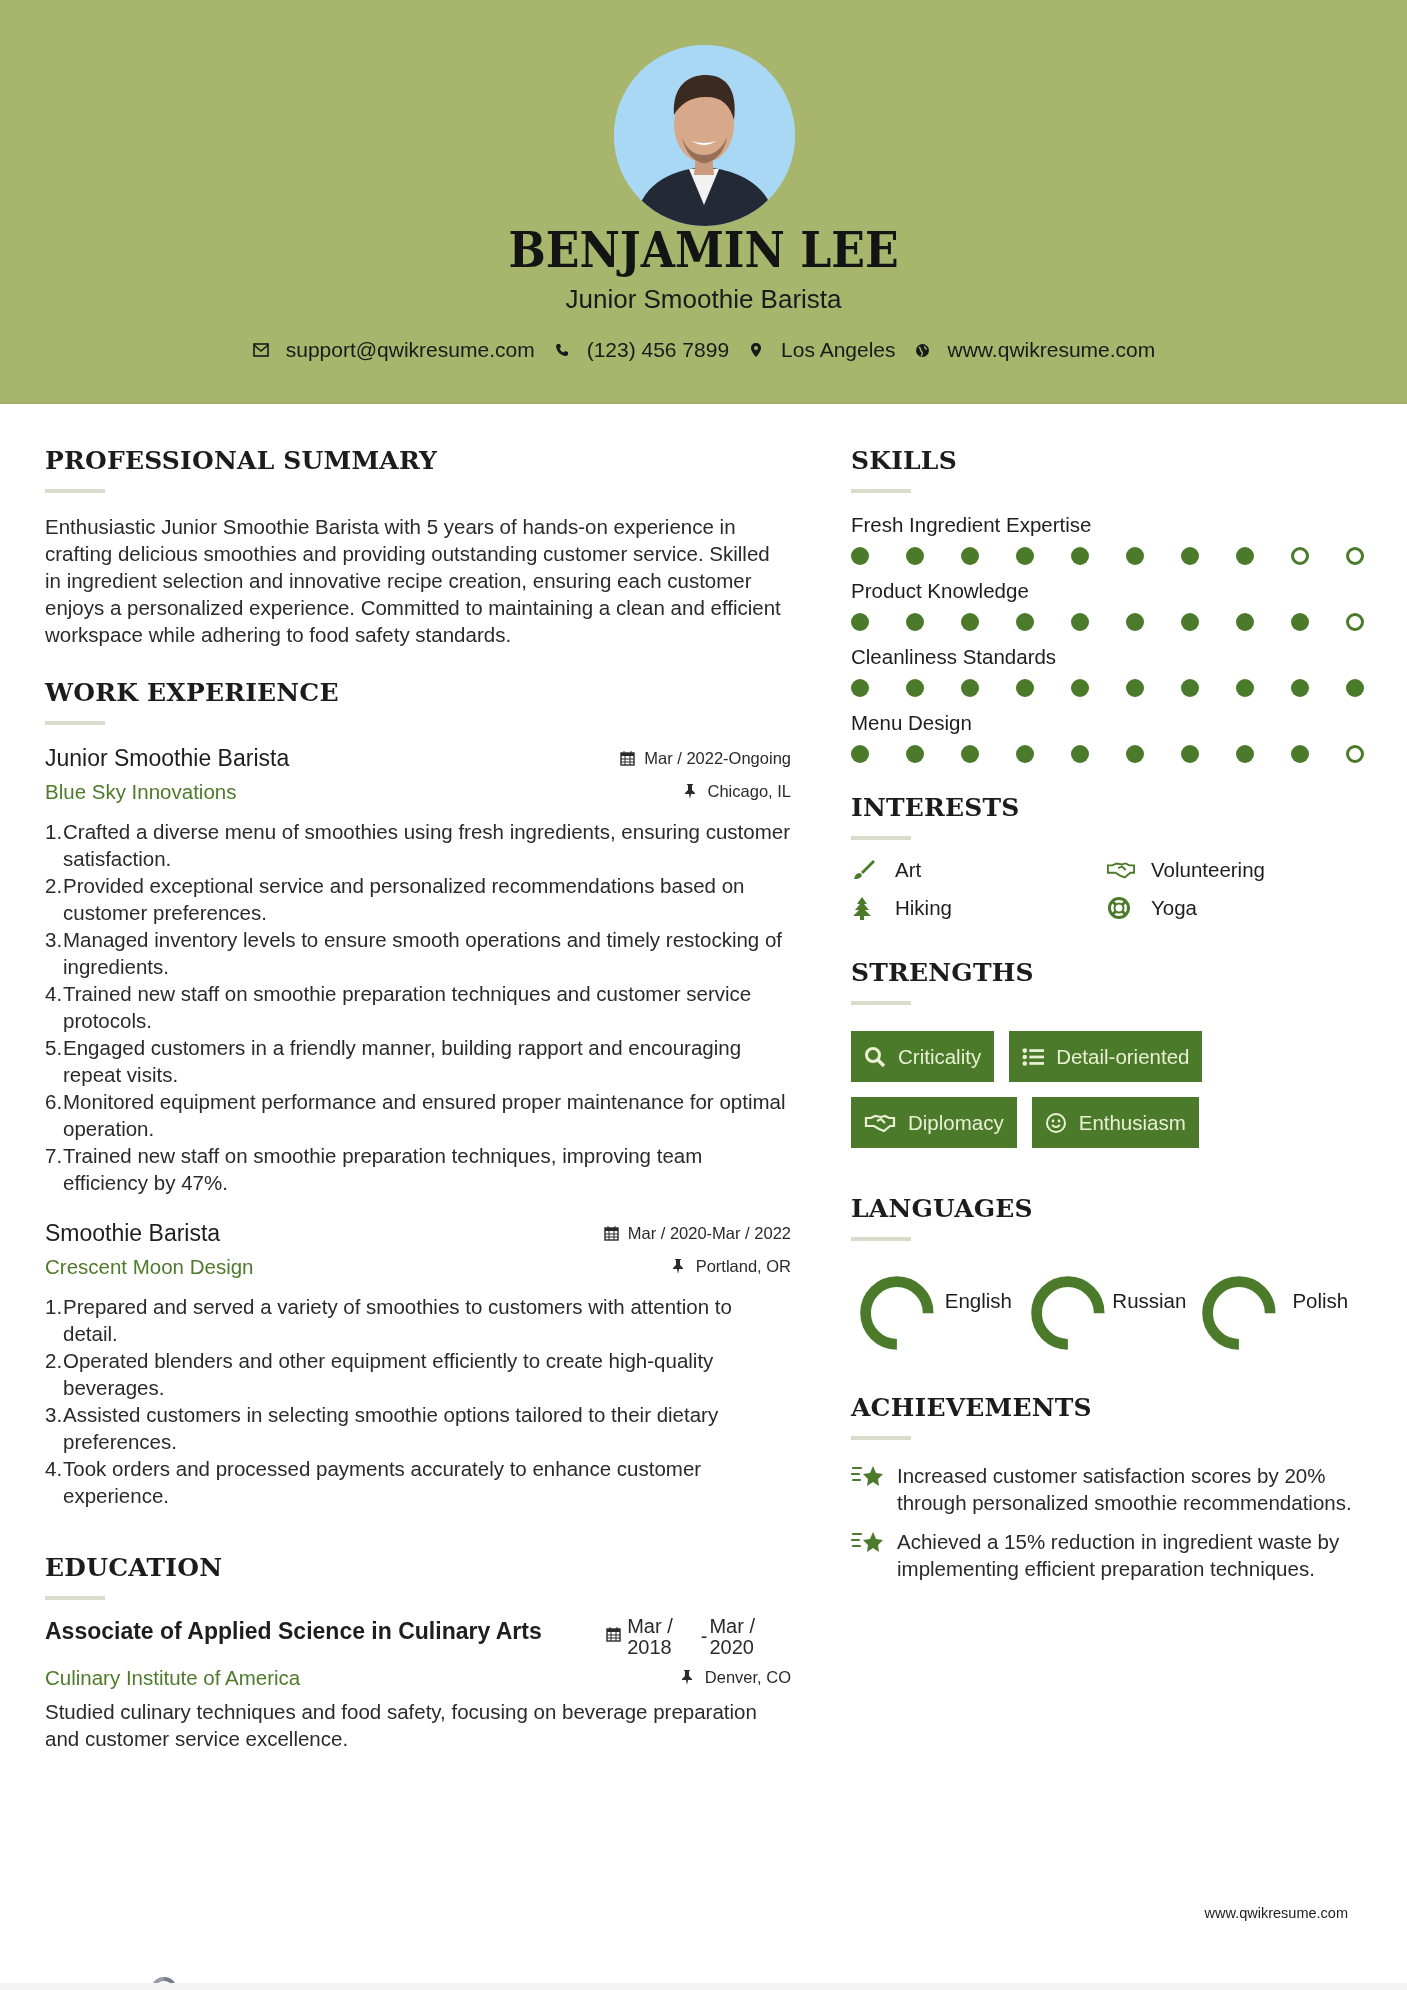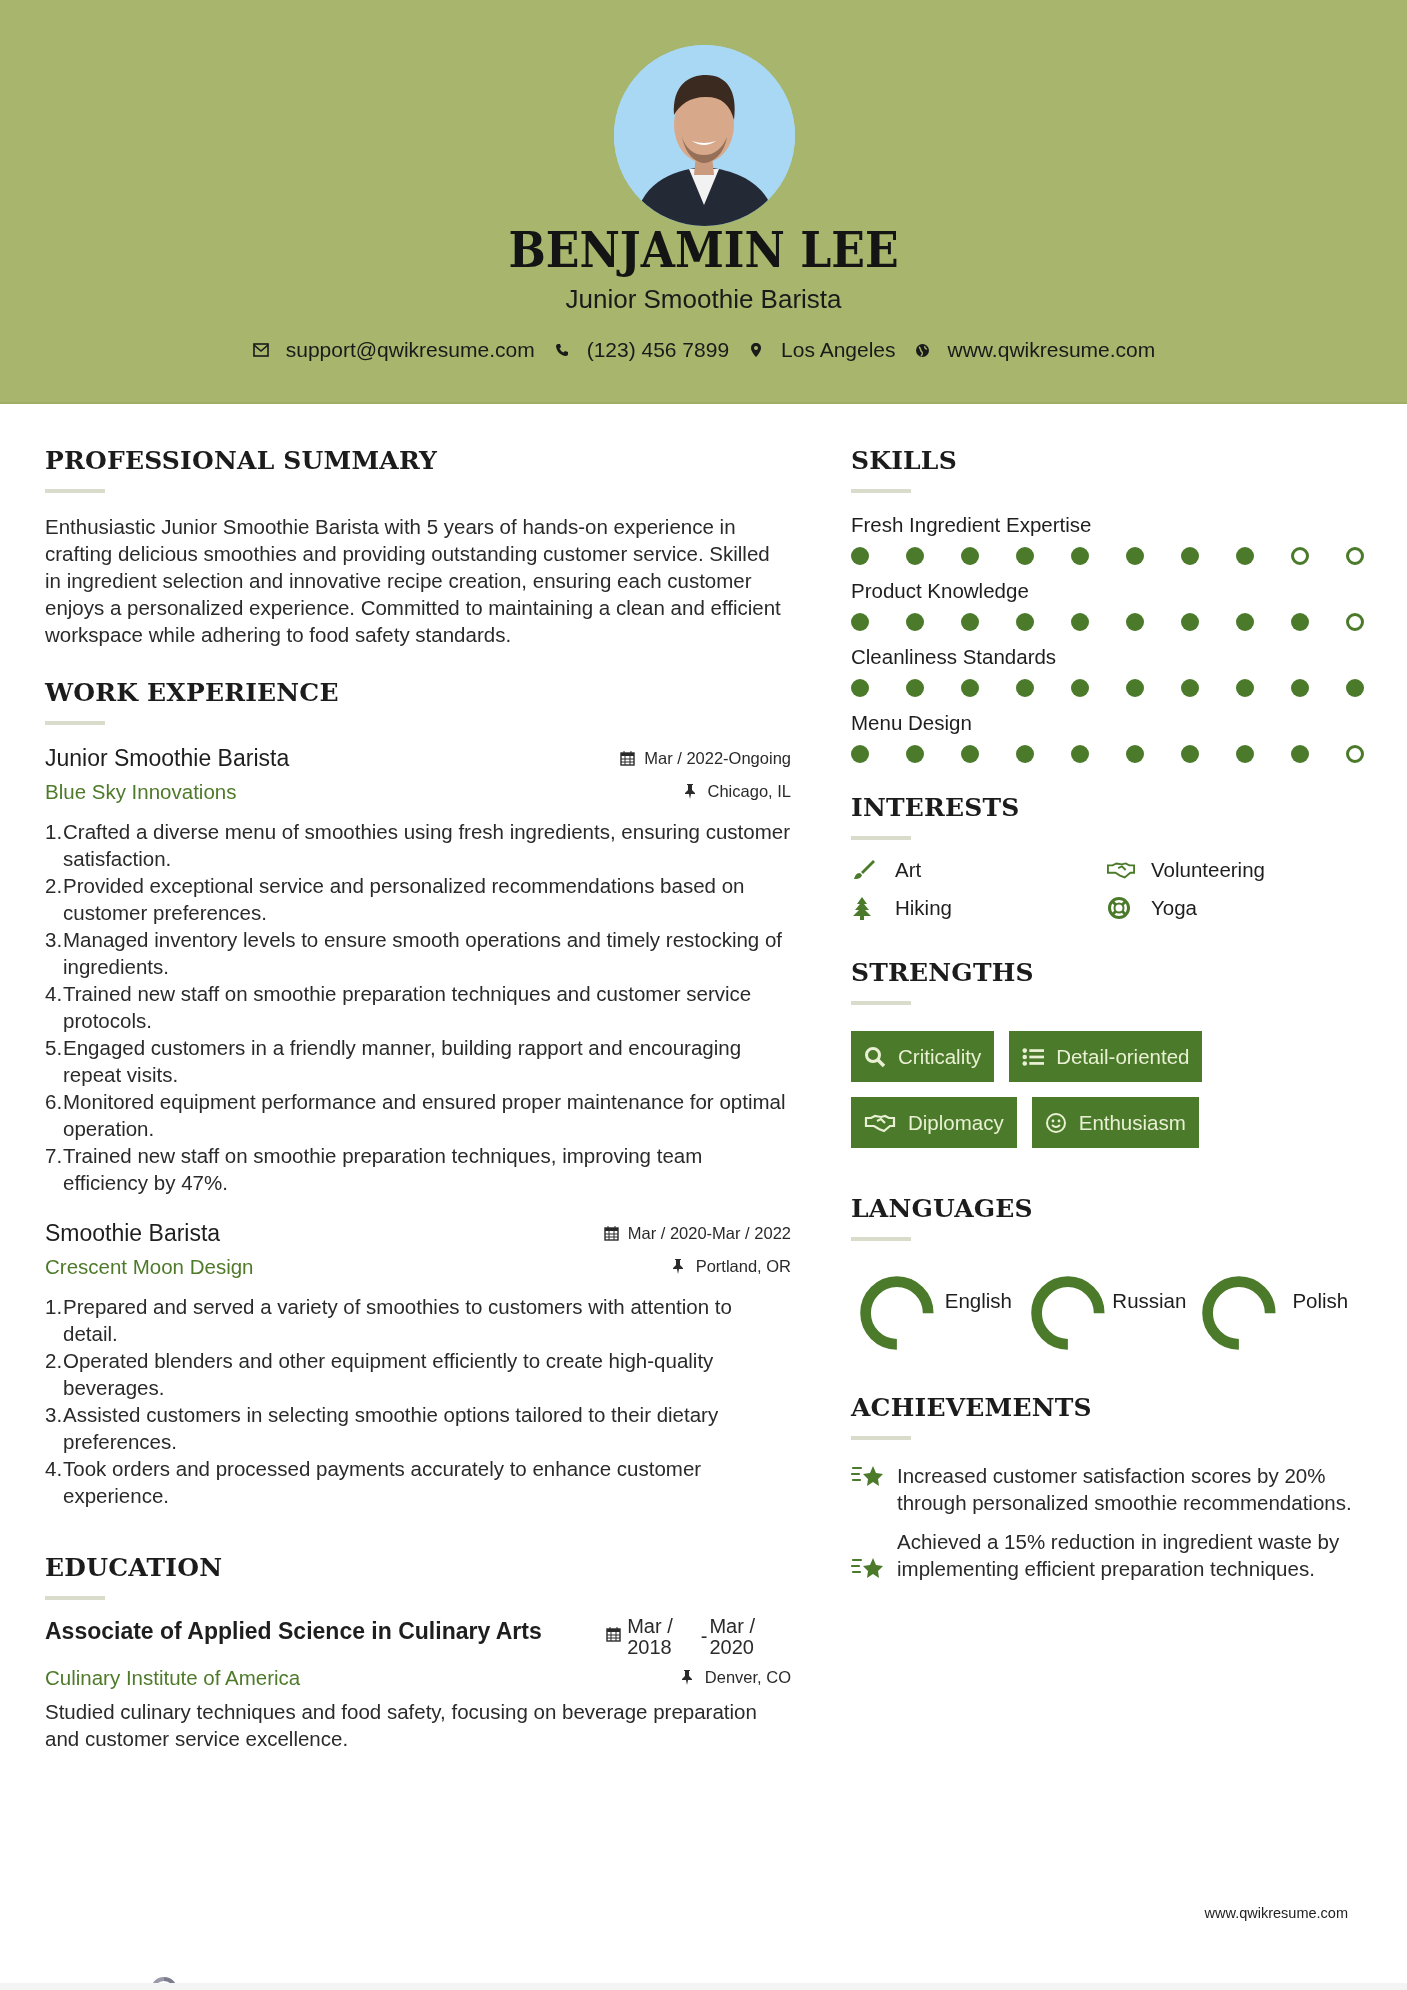--- a/index.html
+++ b/index.html
@@ -438,21 +438,21 @@
     <div style="margin-top:22px;">
       <div class="ach">
         <span class="ic">
           <svg width="34" height="28" viewBox="0 0 34 28">
               <path d="M22 4 L25 11 L32 12 L27 17 L28 24 L22 20 L16 24 L17 17 L12 12 L19 11 Z" fill="#4a7a2a"></path>
               <path d="M2 6 H10 M1 12 H8 M2 18 H9" stroke="#4a7a2a" stroke-width="2.2" stroke-linecap="round"></path>
             </svg>
         </span>
         <span>Increased customer satisfaction scores by 20% through personalized smoothie recommendations.</span>
       </div>
-      <div class="ach" style="margin-top:12px;align-items:flex-end;">
+      <div class="ach" style="margin-top:12px;">
         <span class="ic">
           <svg width="34" height="28" viewBox="0 0 34 28">
               <path d="M22 4 L25 11 L32 12 L27 17 L28 24 L22 20 L16 24 L17 17 L12 12 L19 11 Z" fill="#4a7a2a"></path>
               <path d="M2 6 H10 M1 12 H8 M2 18 H9" stroke="#4a7a2a" stroke-width="2.2" stroke-linecap="round"></path>
             </svg>
         </span>
         <span>Achieved a 15% reduction in ingredient waste by implementing efficient preparation techniques.</span>
       </div>
     </div>
   </section>

